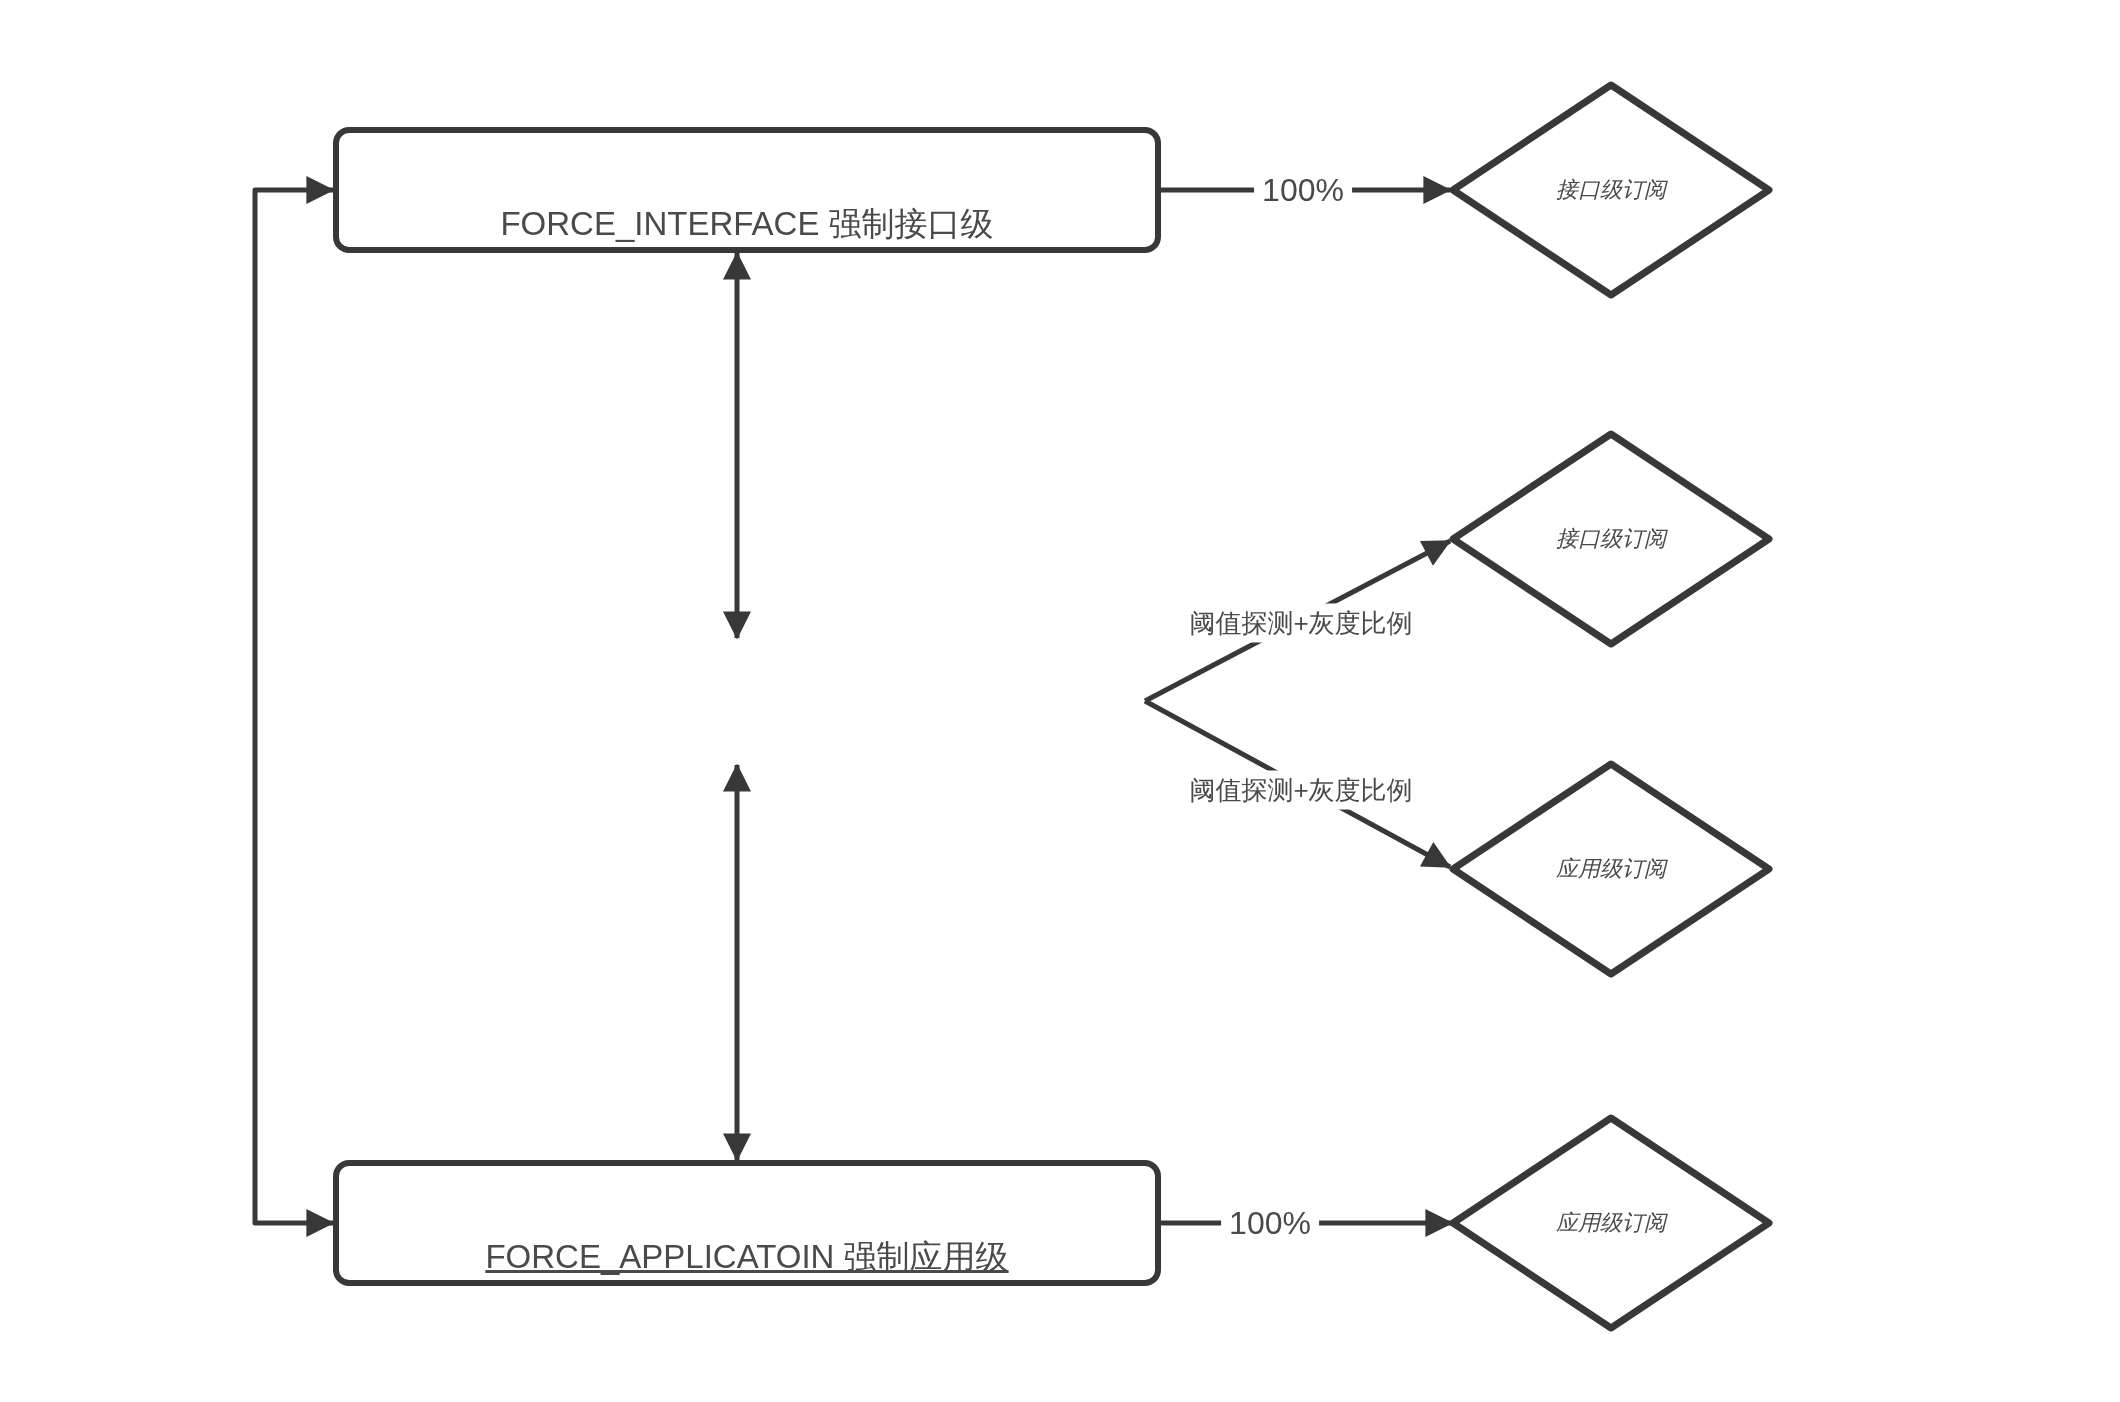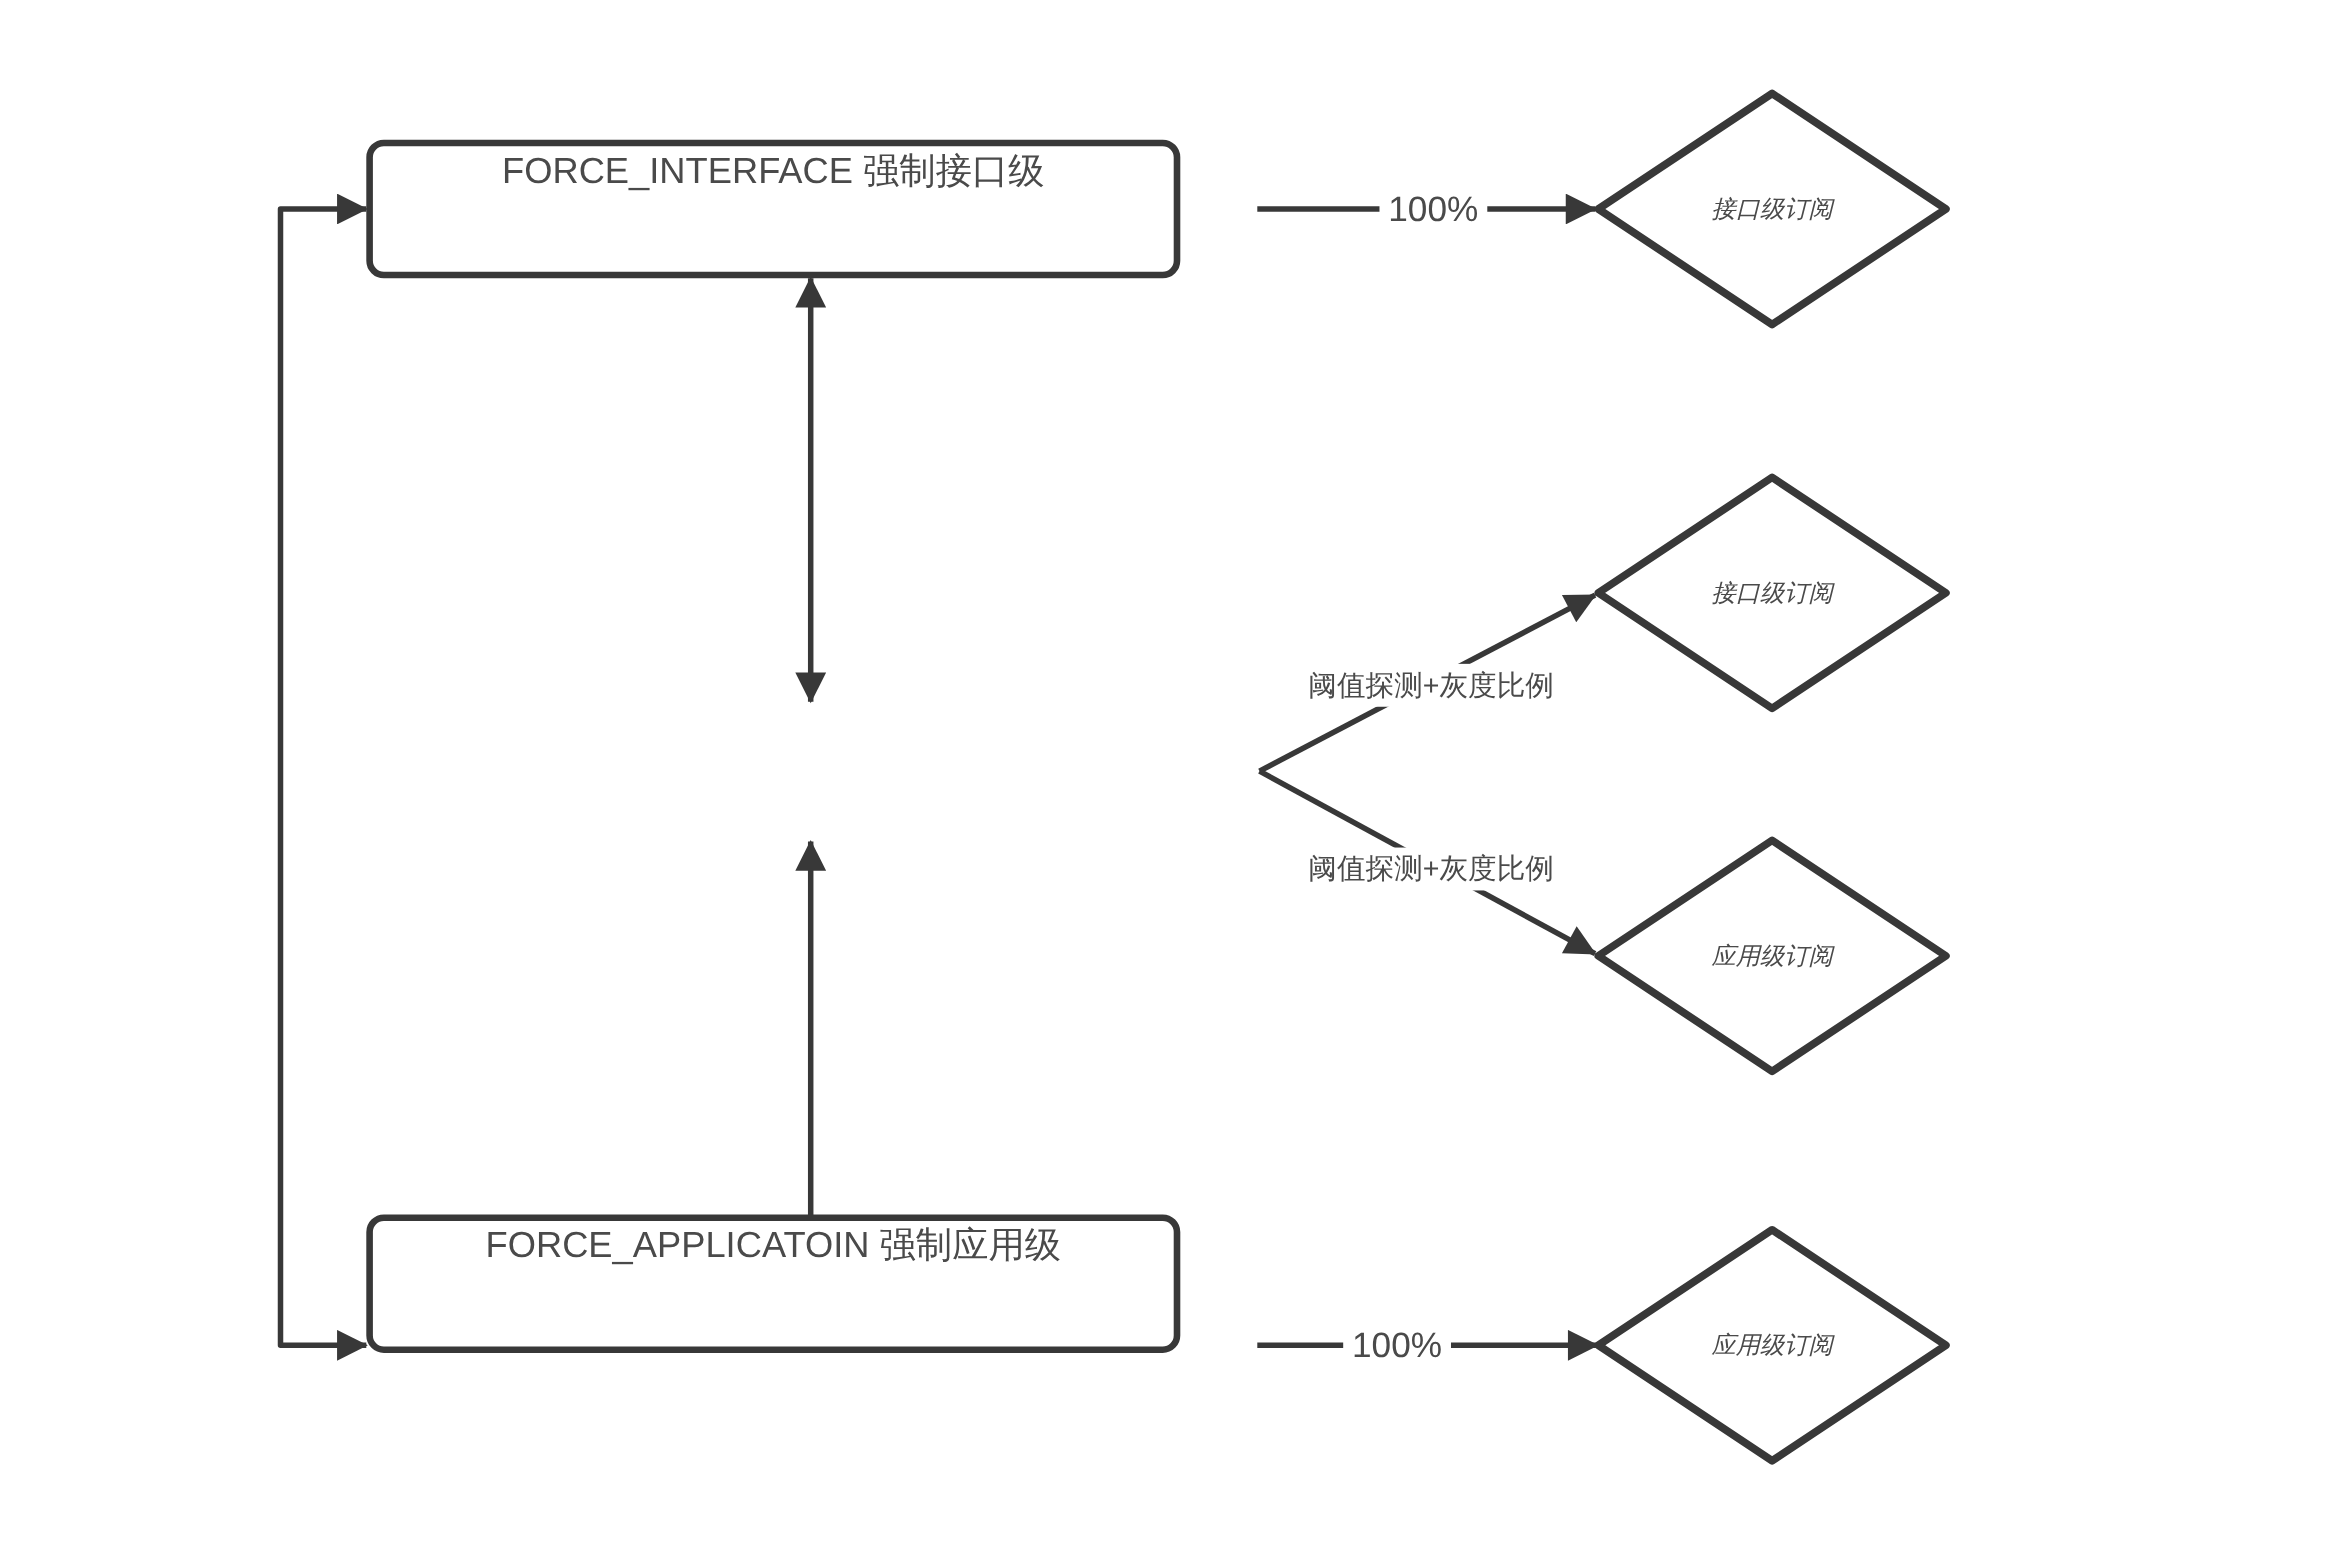--- a/index.html
+++ b/index.html
@@ -35,35 +35,35 @@
   }
   svg.layer polygon.diamond {
     fill: #ffffff;
     stroke: currentColor;
     stroke-width: 7;
     stroke-linejoin: round;
   }
 
   .node-box {
     position: absolute;
-    width: 740px;
+    width: 828px;
     height: 126px;
     border: 6px solid var(--stroke);
     border-radius: 16px;
     background: #ffffff;
     display: flex;
-    align-items: flex-start;
+    align-items: flex-end;
     justify-content: center;
     font-size: 33px;
     color: var(--text);
     white-space: nowrap;
   }
   .box-1 { left: 333px; top: 127px; }
   .box-2 { left: 333px; top: 638px; }
-  .box-3 { left: 333px; top: 1104px; }
+  .box-3 { left: 333px; top: 1160px; text-decoration: underline; }
 
   .edge-label {
     position: absolute;
     transform: translate(-50%, -50%);
     background: #ffffff;
     padding: 2px 8px;
     font-size: 26px;
     color: var(--text);
     white-space: nowrap;
   }

